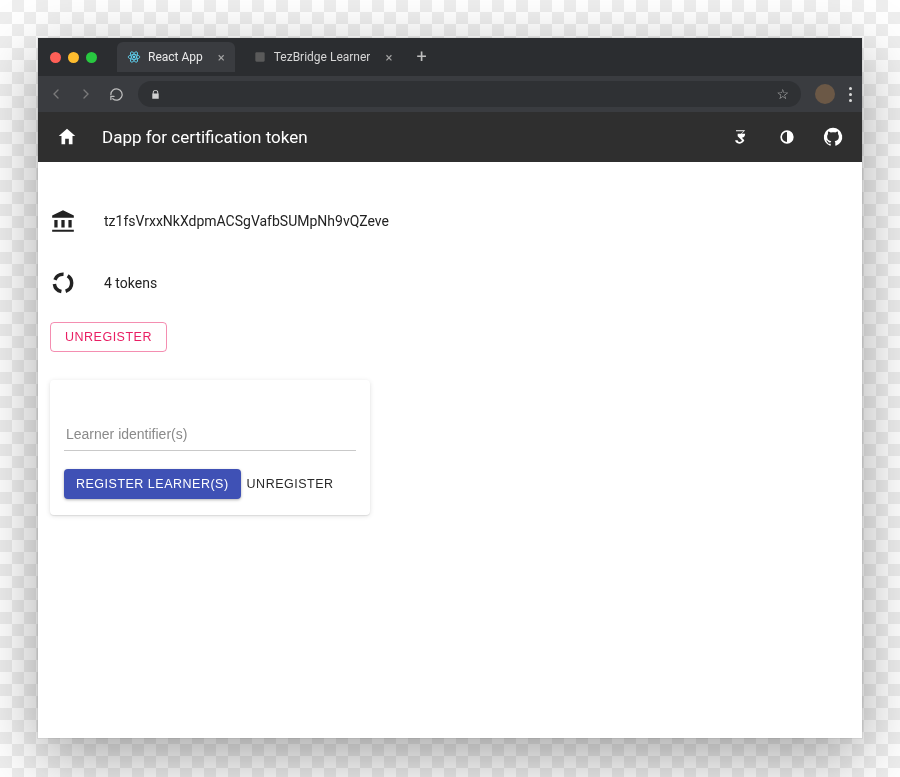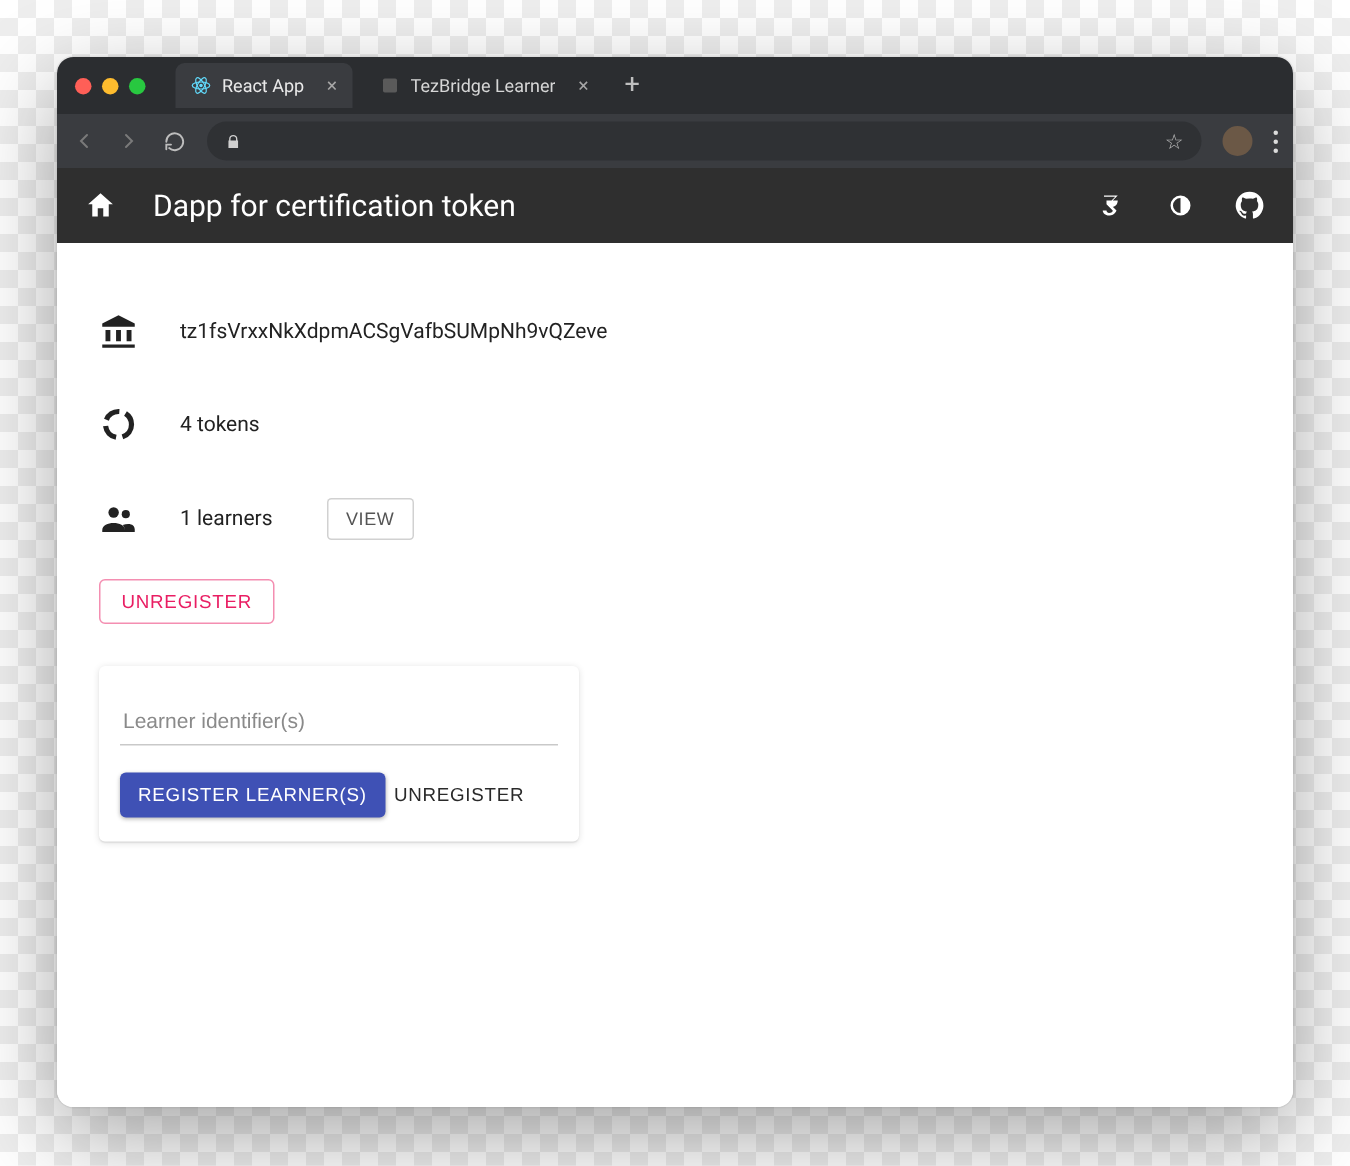--- a/index.html
+++ b/index.html
@@ -17,21 +17,21 @@
   height: 777px;
   overflow: hidden;
 }
 .browser-window {
   position: absolute;
   left: 38px;
   top: 38px;
   width: 824px;
   height: 700px;
   background: #fff;
-  border-radius: 11px;
+  border-radius: 0;
   box-shadow: 0 20px 60px rgba(0,0,0,0.35), 0 0 0 1px rgba(0,0,0,0.05);
   overflow: hidden;
   display: flex;
   flex-direction: column;
 }
 
 .tabbar {
   height: 38px;
   background: #2b2d30;
   display: flex;
@@ -93,26 +93,26 @@
   height: 50px;
   background: #2f2f2f;
   display: flex;
   align-items: center;
   padding: 0 18px;
   gap: 24px;
   color: #fff;
 }
 .appbar .spacer { flex: 1; }
 .appbar .ic { width: 22px; height: 22px; color: #fff; display: inline-flex; align-items: center; justify-content: center; }
-.app-title { font-size: 20px; font-weight: 400; }
+.app-title { font-size: 17px; font-weight: 400; }
 
 .content {
   flex: 1;
   background: #fff;
-  padding: 28px 28px;
+  padding: 28px 12px;
   overflow: auto;
 }
 .row {
   display: flex;
   align-items: center;
   gap: 28px;
   padding: 18px 0;
 }
 .row .ric { width: 26px; height: 26px; color: #222; display: inline-flex; align-items: center; justify-content: center; }
 .row .txt { font-size: 14px; color: #222; }
@@ -139,21 +139,21 @@
   margin-top: 8px;
 }
 .card {
   margin-top: 28px;
   background: #fff;
   border-radius: 4px;
   box-shadow: 0 1px 5px rgba(0,0,0,0.12), 0 1px 1px rgba(0,0,0,0.08);
   padding: 14px 14px 16px;
   width: 320px;
 }
-.field { margin-top: 6px; }
+.field { margin-top: 24px; }
 .field input {
   width: 100%;
   border: none;
   border-bottom: 1px solid #c9c9c9;
   padding: 8px 2px;
   font-size: 14px;
   outline: none;
   color: #333;
   background: transparent;
 }
@@ -281,31 +281,20 @@
 
     <div class="row">
       <span class="ric">
         <svg viewBox="0 0 24 24" width="26" height="26" fill="none" stroke="currentColor" stroke-width="3.2">
             <circle cx="12" cy="12" r="8" stroke-dasharray="10 4"></circle>
           </svg>
       </span>
       <span class="txt">4 tokens</span>
     </div>
 
-    <div class="row">
-      <span class="ric">
-        <svg viewBox="0 0 24 24" width="26" height="26" fill="currentColor">
-            <circle cx="9" cy="8" r="3.2"></circle>
-            <circle cx="16.5" cy="9" r="2.5"></circle>
-            <path d="M2 19c0-3 3.5-4.5 7-4.5S16 16 16 19v1H2v-1zm14 1v-1c0-1.3-.5-2.4-1.4-3.3 1.1-.5 2.3-.7 3.4-.7 2.5 0 4 1.3 4 3.5V20h-6z"></path>
-          </svg>
-      </span>
-      <span class="txt">1 learners</span>
-      <button class="view-btn">VIEW</button>
-    </div>
 
     <button class="unregister-btn">UNREGISTER</button>
 
     <div class="card">
       <div class="field">
         <input type="text" placeholder="Learner identifier(s)" style="">
       </div>
       <div class="card-actions">
         <button class="primary">REGISTER LEARNER(S)</button>
         <button class="flat">UNREGISTER</button>

